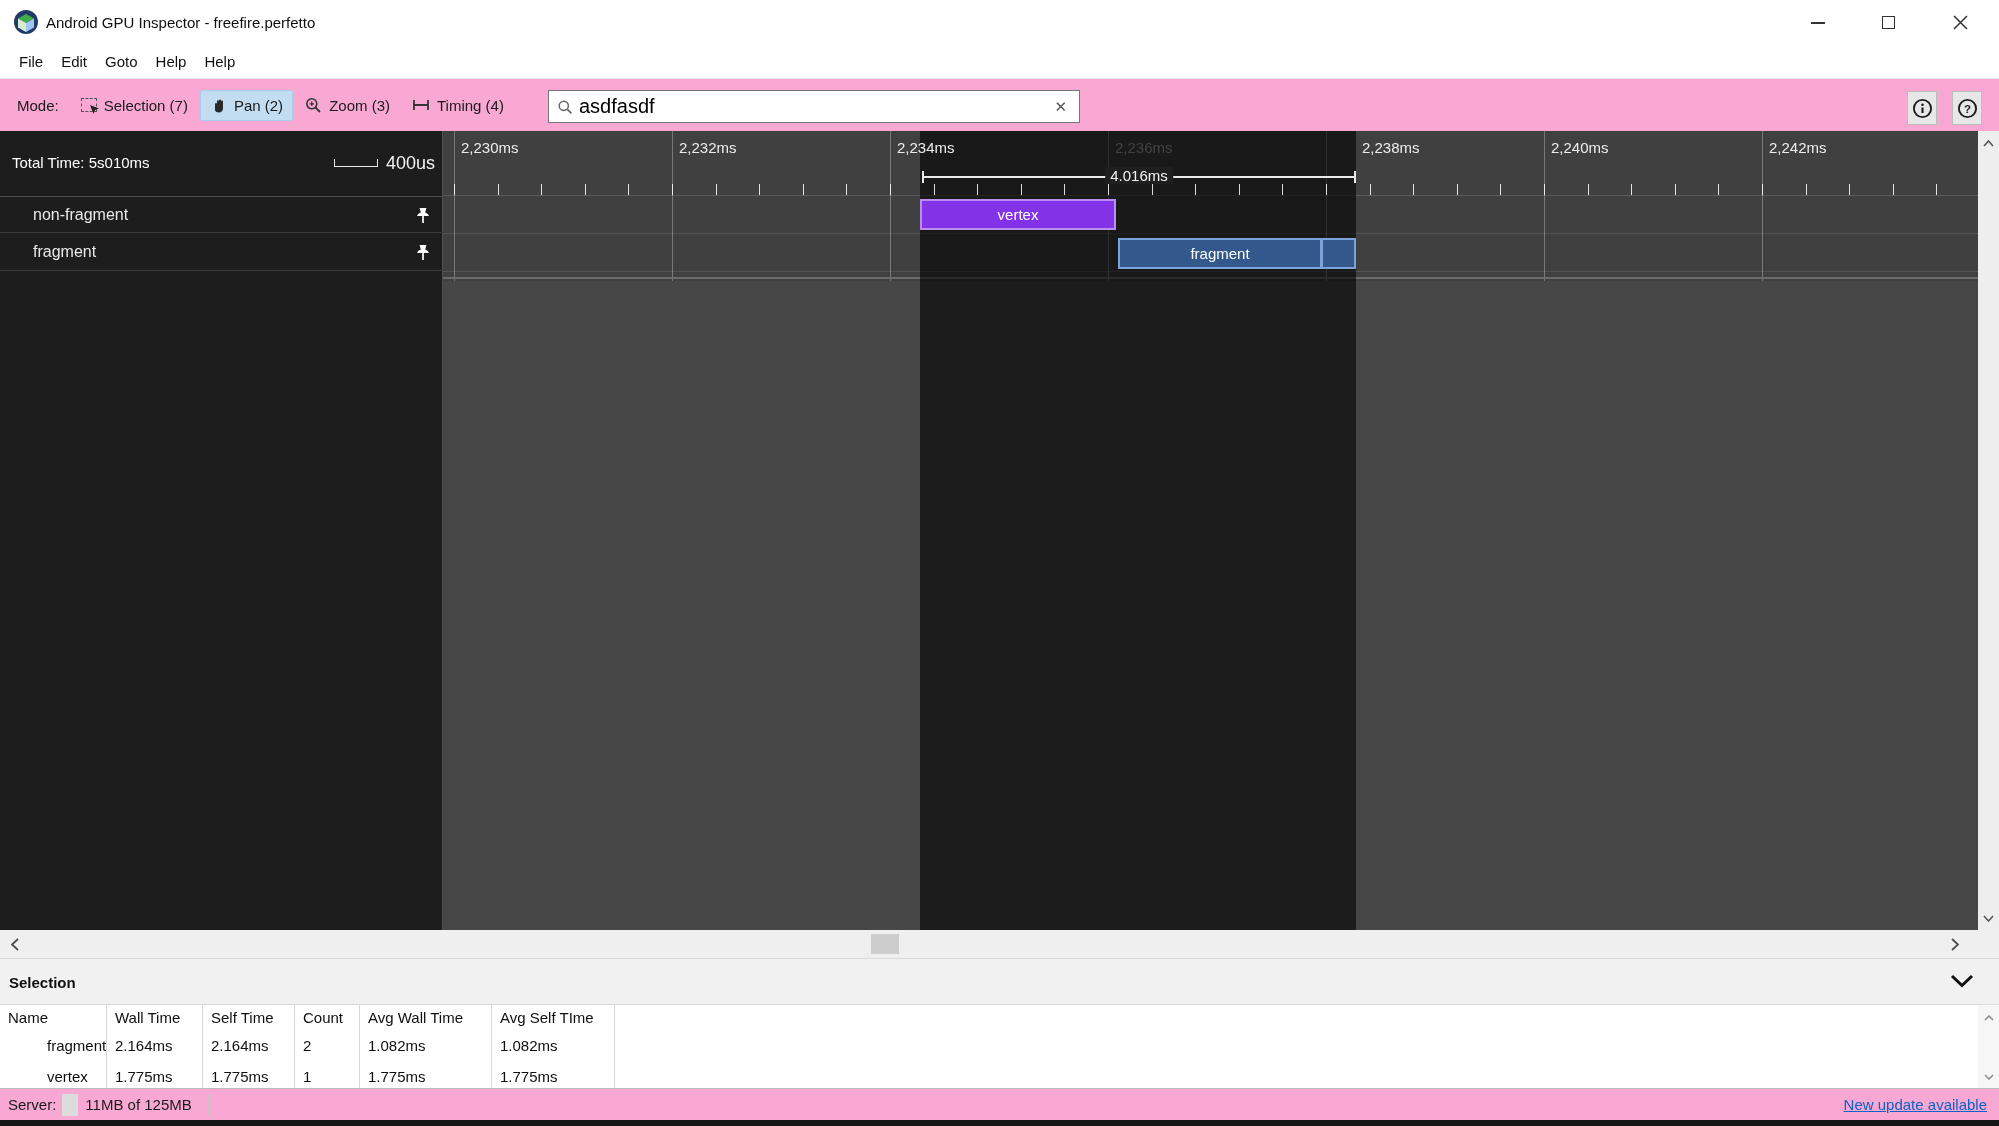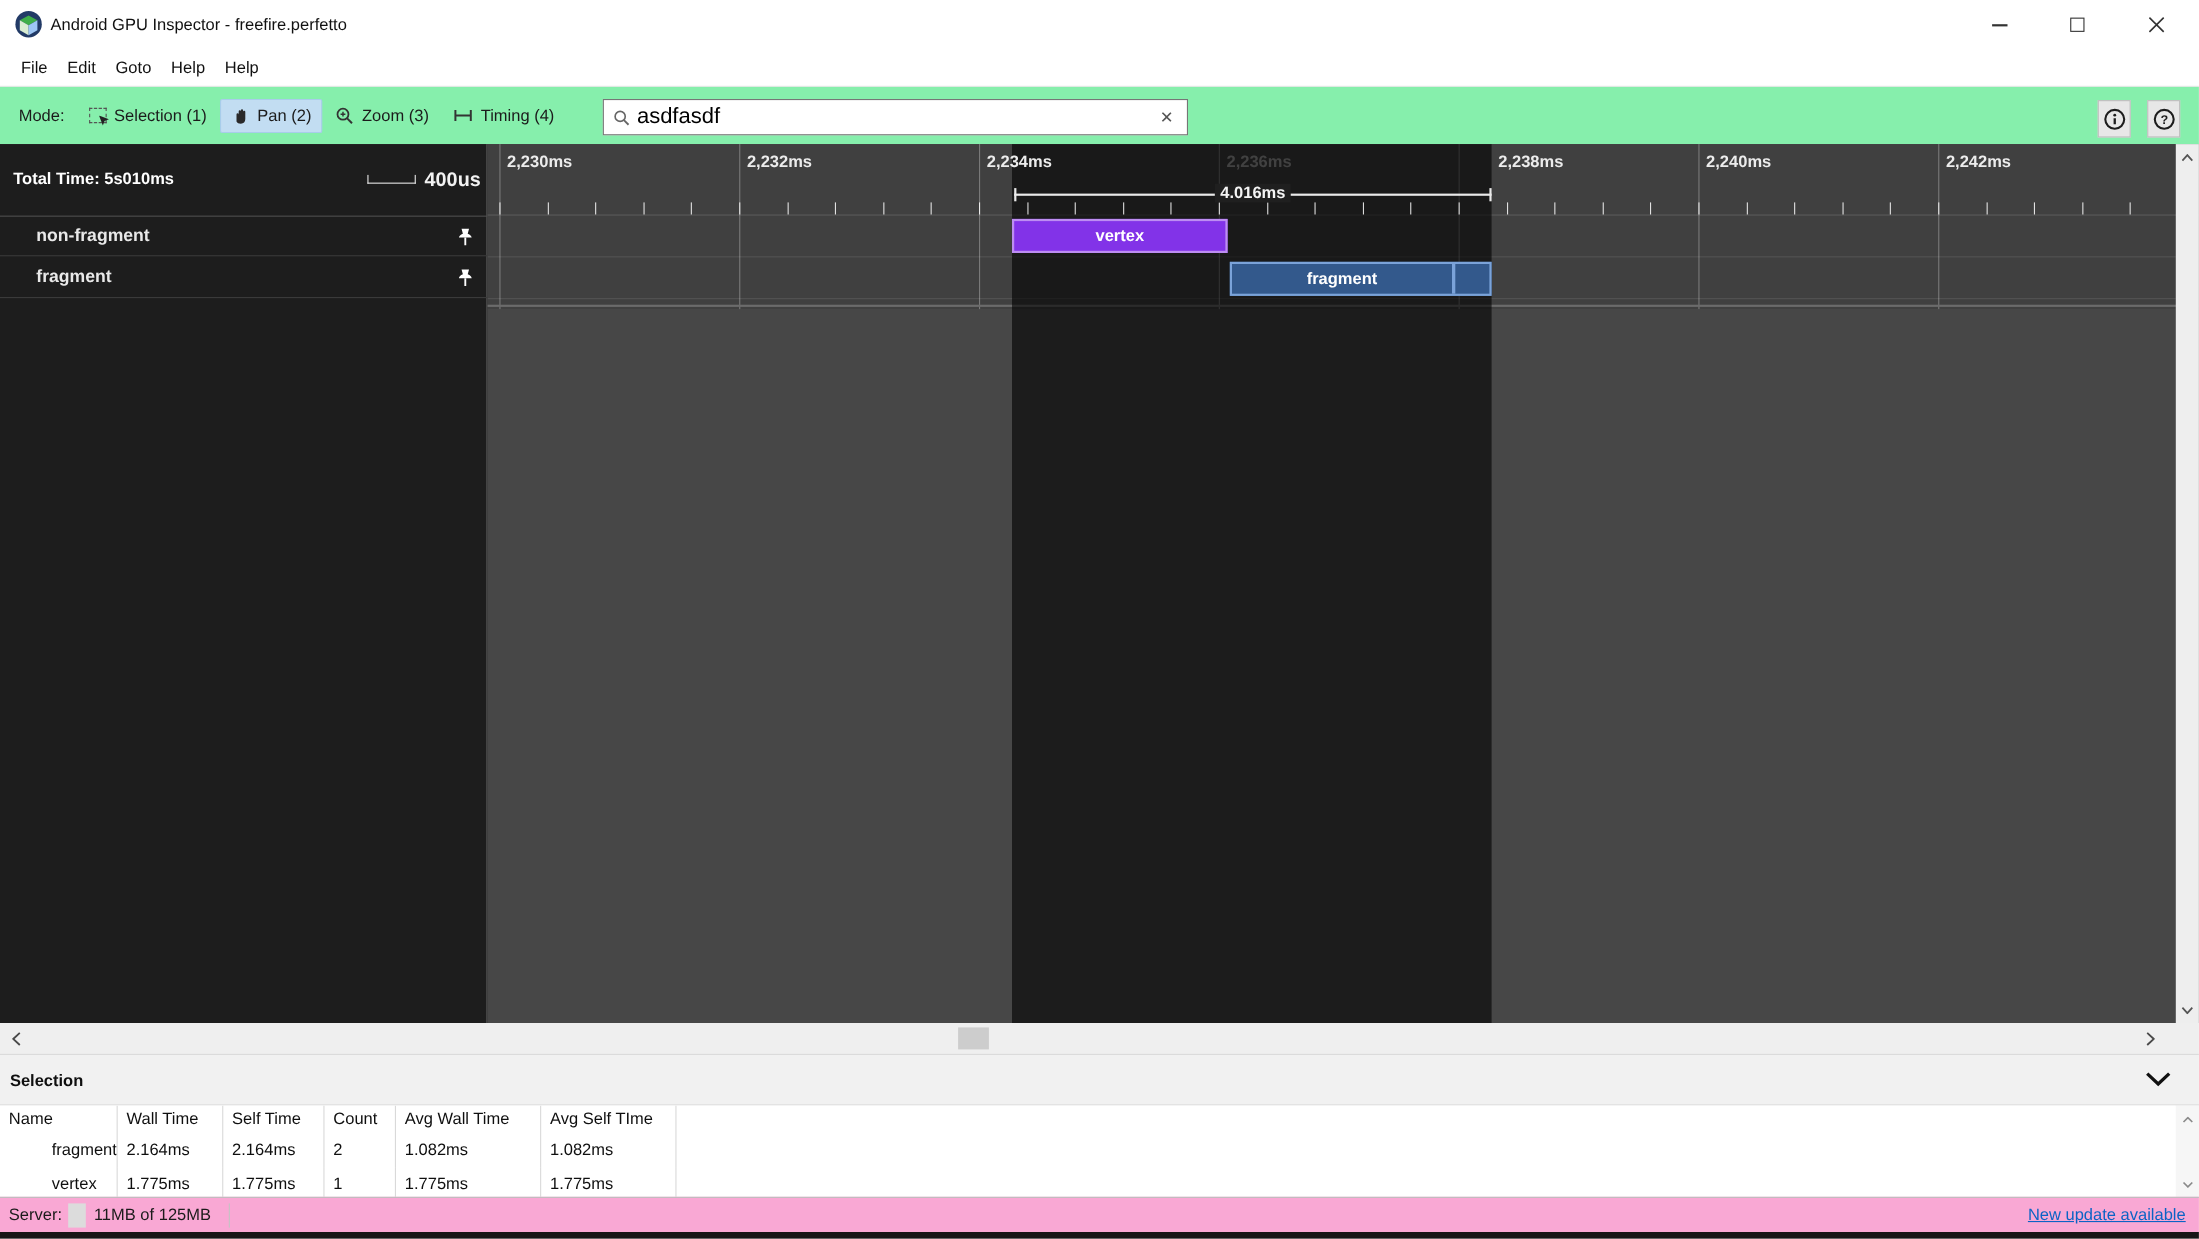--- a/index.html
+++ b/index.html
@@ -14,39 +14,39 @@
   #btn-min { left:1788px; } #btn-max { left:1858px; } #btn-close { left:1930px; }
   #btn-min span { display:block; width:14px; height:0; border-top:2px solid #333; }
   #btn-max span { display:block; width:13px; height:13px; border:1.5px solid #333; }
 
   
   #menubar { position:absolute; left:0; top:45px; width:1999px; height:34px; background:#fff;
     display:flex; align-items:center; padding-left:10px; gap:0; border-bottom:1px solid #e7e7e7; }
   .menu-item { font-size:15px; padding:0 9px; color:#111; }
 
   
-  #toolbar { position:absolute; left:0; top:79px; width:1999px; height:52px; background:#86efac;
+  #toolbar { position:absolute; left:0; top:79px; width:1999px; height:52px; background:#f9a8d4;
     display:flex; align-items:center; font-size:15px; }
   #mode-label { margin-left:17px; margin-right:12px; }
   .mode-btn { display:flex; align-items:center; gap:7px; padding:6px 9px; border-radius:2px;
     border:1px solid transparent; margin-right:2px; white-space:nowrap; }
   .mode-btn.active { background:#c2ddf2; border-color:#a8cdea; }
   .mode-btn svg { display:block; }
   #sel-icon-box { position:relative; width:16px; height:14px; border:1px dashed #555; }
   #sel-icon-box svg { position:absolute; right:-4px; bottom:-4px; }
   #search-box { position:absolute; left:548px; top:11px; width:532px; height:33px; background:#fff;
     border:1px solid #767676; display:flex; align-items:center; padding:0 8px; gap:6px; }
   #search-value { flex:1; font-size:20px; color:#000; }
   #search-clear { color:#555; font-size:15px; padding:0 4px; }
   .tb-right-btn { position:absolute; top:12px; width:30px; height:34px; background:#e7e7e7;
     border:1px solid #bdbdbd; display:flex; align-items:center; justify-content:center; }
   #info-btn { left:1907px; } #help-btn { left:1952px; }
 
   
-  #timeline { position:absolute; left:0; top:131px; width:1999px; height:799px; background:#474747; overflow:hidden;font-weight:bold; }
+  #timeline { position:absolute; left:0; top:131px; width:1999px; height:799px; background:#474747; overflow:hidden; }
   #tl-ruler-bg { position:absolute; left:443px; top:0; width:1535px; height:150px; background:#404040; }
   #tl-body-bg  { position:absolute; left:443px; top:150px; width:1535px; height:649px; background:#474747; }
   #left-panel { position:absolute; left:0; top:0; width:443px; height:799px; background:#1d1d1d; border-right:1px solid #4f4f4f; }
   #total-time { position:absolute; left:12px; top:0; height:64px; line-height:64px; font-size:15px; color:#fff; }
   #scale-bracket { position:absolute; left:334px; top:28px; width:44px; height:8px;
     border-left:1.5px solid #e8e8e8; border-right:1.5px solid #e8e8e8; border-bottom:1.5px solid #e8e8e8; }
   #scale-label { position:absolute; left:386px; top:0; height:44px; line-height:64px; font-size:18px; color:#f2f2f2; }
   .track-row { position:absolute; left:0; width:443px; height:37px; border-bottom:1px solid #3a3a3a;
     display:flex; align-items:center; }
   #track-row-0 { top:65px; border-top:1px solid #4f4f4f; }
@@ -151,21 +151,21 @@
 
 <div id="toolbar">
   <span id="mode-label">Mode:</span>
 
   <div class="mode-btn">
     <span id="sel-icon-box">
       <svg width="10" height="10" viewBox="0 0 10 10">
           <polygon points="0,0 9,3.5 5,5 3.5,9" fill="#222"></polygon>
         </svg>
     </span>
-    <span>Selection (1)</span>
+    <span>Selection (7)</span>
   </div>
 
   <div class="mode-btn active">
     <svg width="17" height="17" viewBox="0 0 17 17">
       <path d="M5 14.5 L5 7 a1 1 0 0 1 2 0 L7 4.2 a1 1 0 0 1 2 0 L9 6.3 9 3.4 a1 1 0 0 1 2 0 L11 6.6 11 4.6 a1 1 0 0 1 2 0 L13 11.2 c0 2.6-1.6 4.2-4 4.2 -2.1 0-3.2-.7-4-2z" fill="#2a2a2a"></path>
     </svg>
     <span>Pan (2)</span>
   </div>
 
   <div class="mode-btn">

